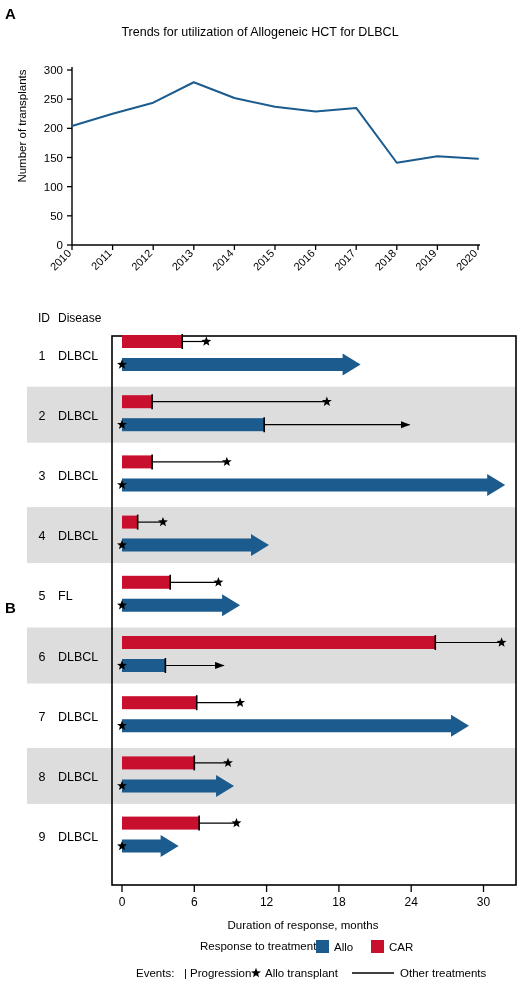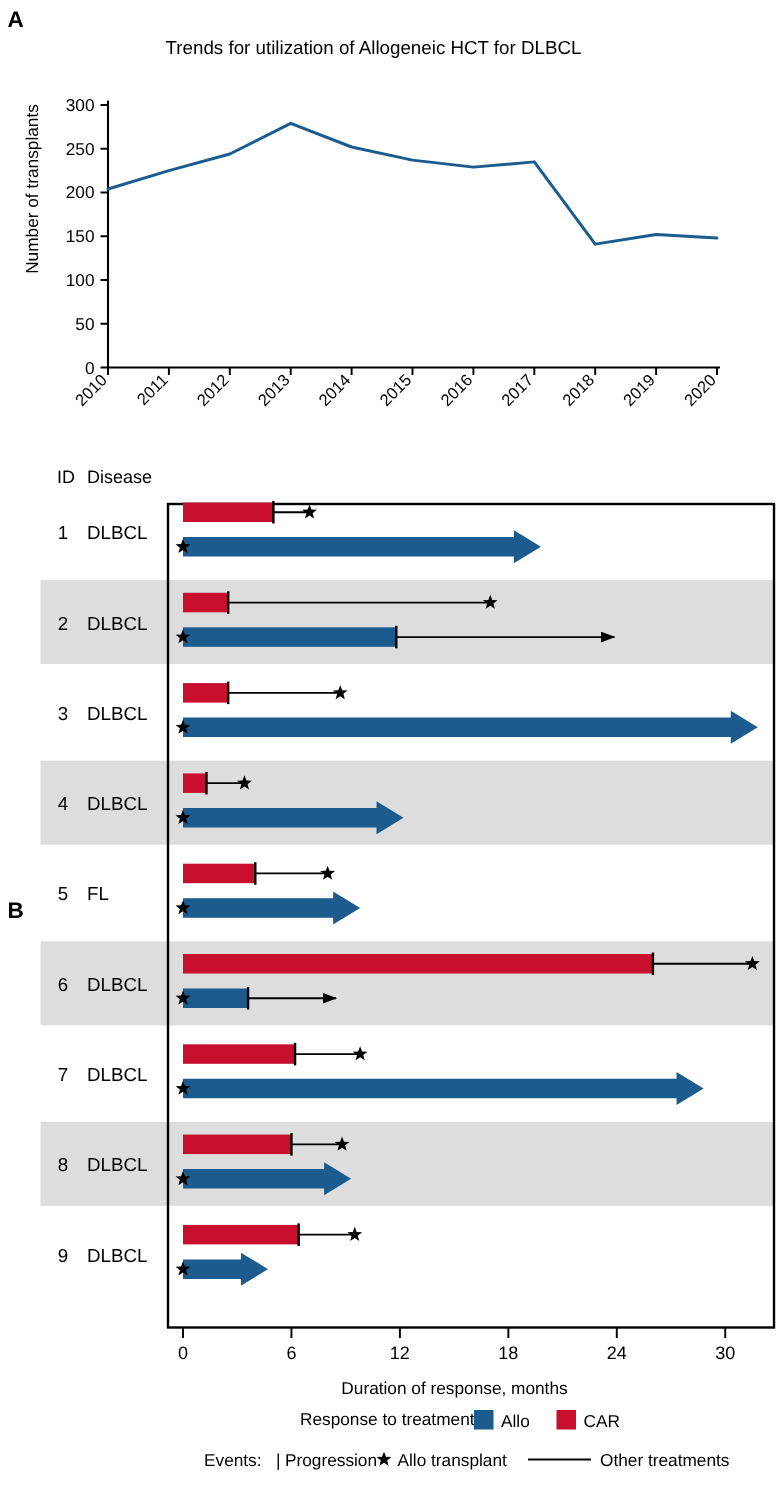--- a/index.html
+++ b/index.html
@@ -5,21 +5,21 @@
   html,body{margin:0;padding:0;background:#fff;}
   body{width:520px;height:993px;position:relative;
        font-family:"Liberation Sans", sans-serif;color:#000;overflow:hidden;}
 
   .panel-letter{position:absolute;font-weight:bold;font-size:15px;line-height:1;}
   #panelA-letter{left:5px;top:6px;}
   #panelB-letter{left:5px;top:305px;}
 
   
   #panelA{position:absolute;left:0;top:0;width:520px;height:295px;}
-  #panelA-title{position:absolute;left:84px;top:24px;width:330px;text-align:center;
+  #panelA-title{position:absolute;left:95px;top:24px;width:330px;text-align:center;
                 font-size:12.5px;line-height:16px;}
   #panelA-ylabel{position:absolute;left:-58px;top:120px;width:160px;text-align:center;
                  font-size:11.5px;transform:rotate(-90deg);transform-origin:50% 50%;}
   #panelA-svg{position:absolute;left:0;top:0;}
 
   
   #panelB{position:absolute;left:0;top:295px;width:520px;height:698px;}
   #swim-svg{position:absolute;left:0;top:0;}
 </style>
 </head>

